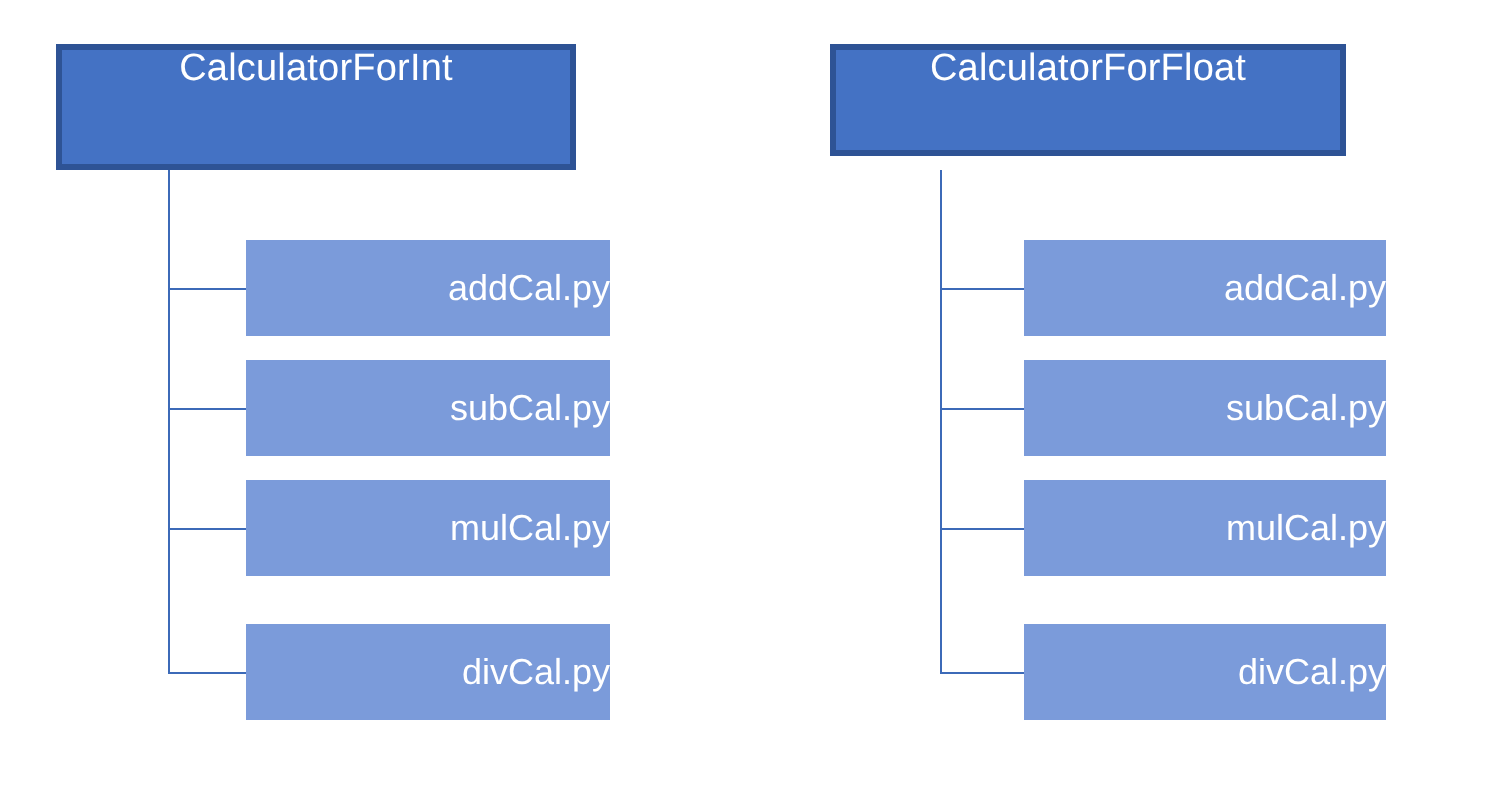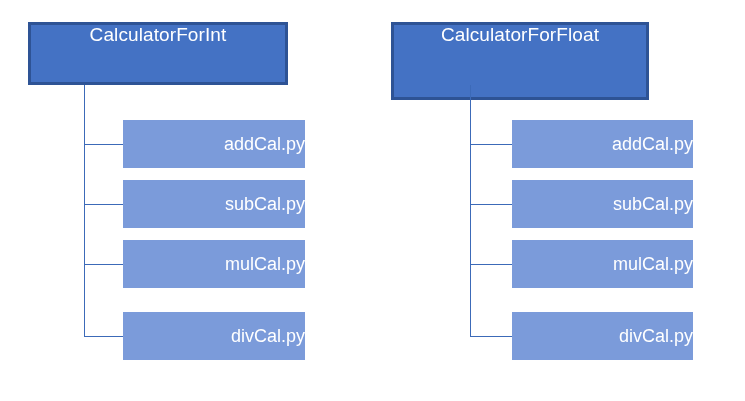--- a/index.html
+++ b/index.html
@@ -82,21 +82,21 @@
       <div class="h-line" style="left: 84px; top: 264px; width: 39px;"></div>
       <div class="child-box" style="left: 123px; top: 240px; width: 182px; height: 48px;">
         <span>mulCal.py</span>
       </div>
       <div class="h-line" style="left: 84px; top: 336px; width: 39px;"></div>
       <div class="child-box" style="left: 123px; top: 312px; width: 182px; height: 48px;">
         <span>divCal.py</span>
       </div>
     </div>
     <div class="tree" style="left: 0px; width: 745px;">
-      <div class="root-box" style="left: 391px; top: 22px; width: 258px; height: 78px;">
+      <div class="root-box" style="left: 415px; top: 22px; width: 258px; height: 56px;">
         <span>CalculatorForFloat</span>
       </div>
       <div class="v-line" style="left: 470px; top: 85px; height: 251px;"></div>
       <div class="h-line" style="left: 470px; top: 144px; width: 42px;"></div>
       <div class="child-box" style="left: 512px; top: 120px; width: 181px; height: 48px;">
         <span>addCal.py</span>
       </div>
       <div class="h-line" style="left: 470px; top: 204px; width: 42px;"></div>
       <div class="child-box" style="left: 512px; top: 180px; width: 181px; height: 48px;">
         <span>subCal.py</span>

